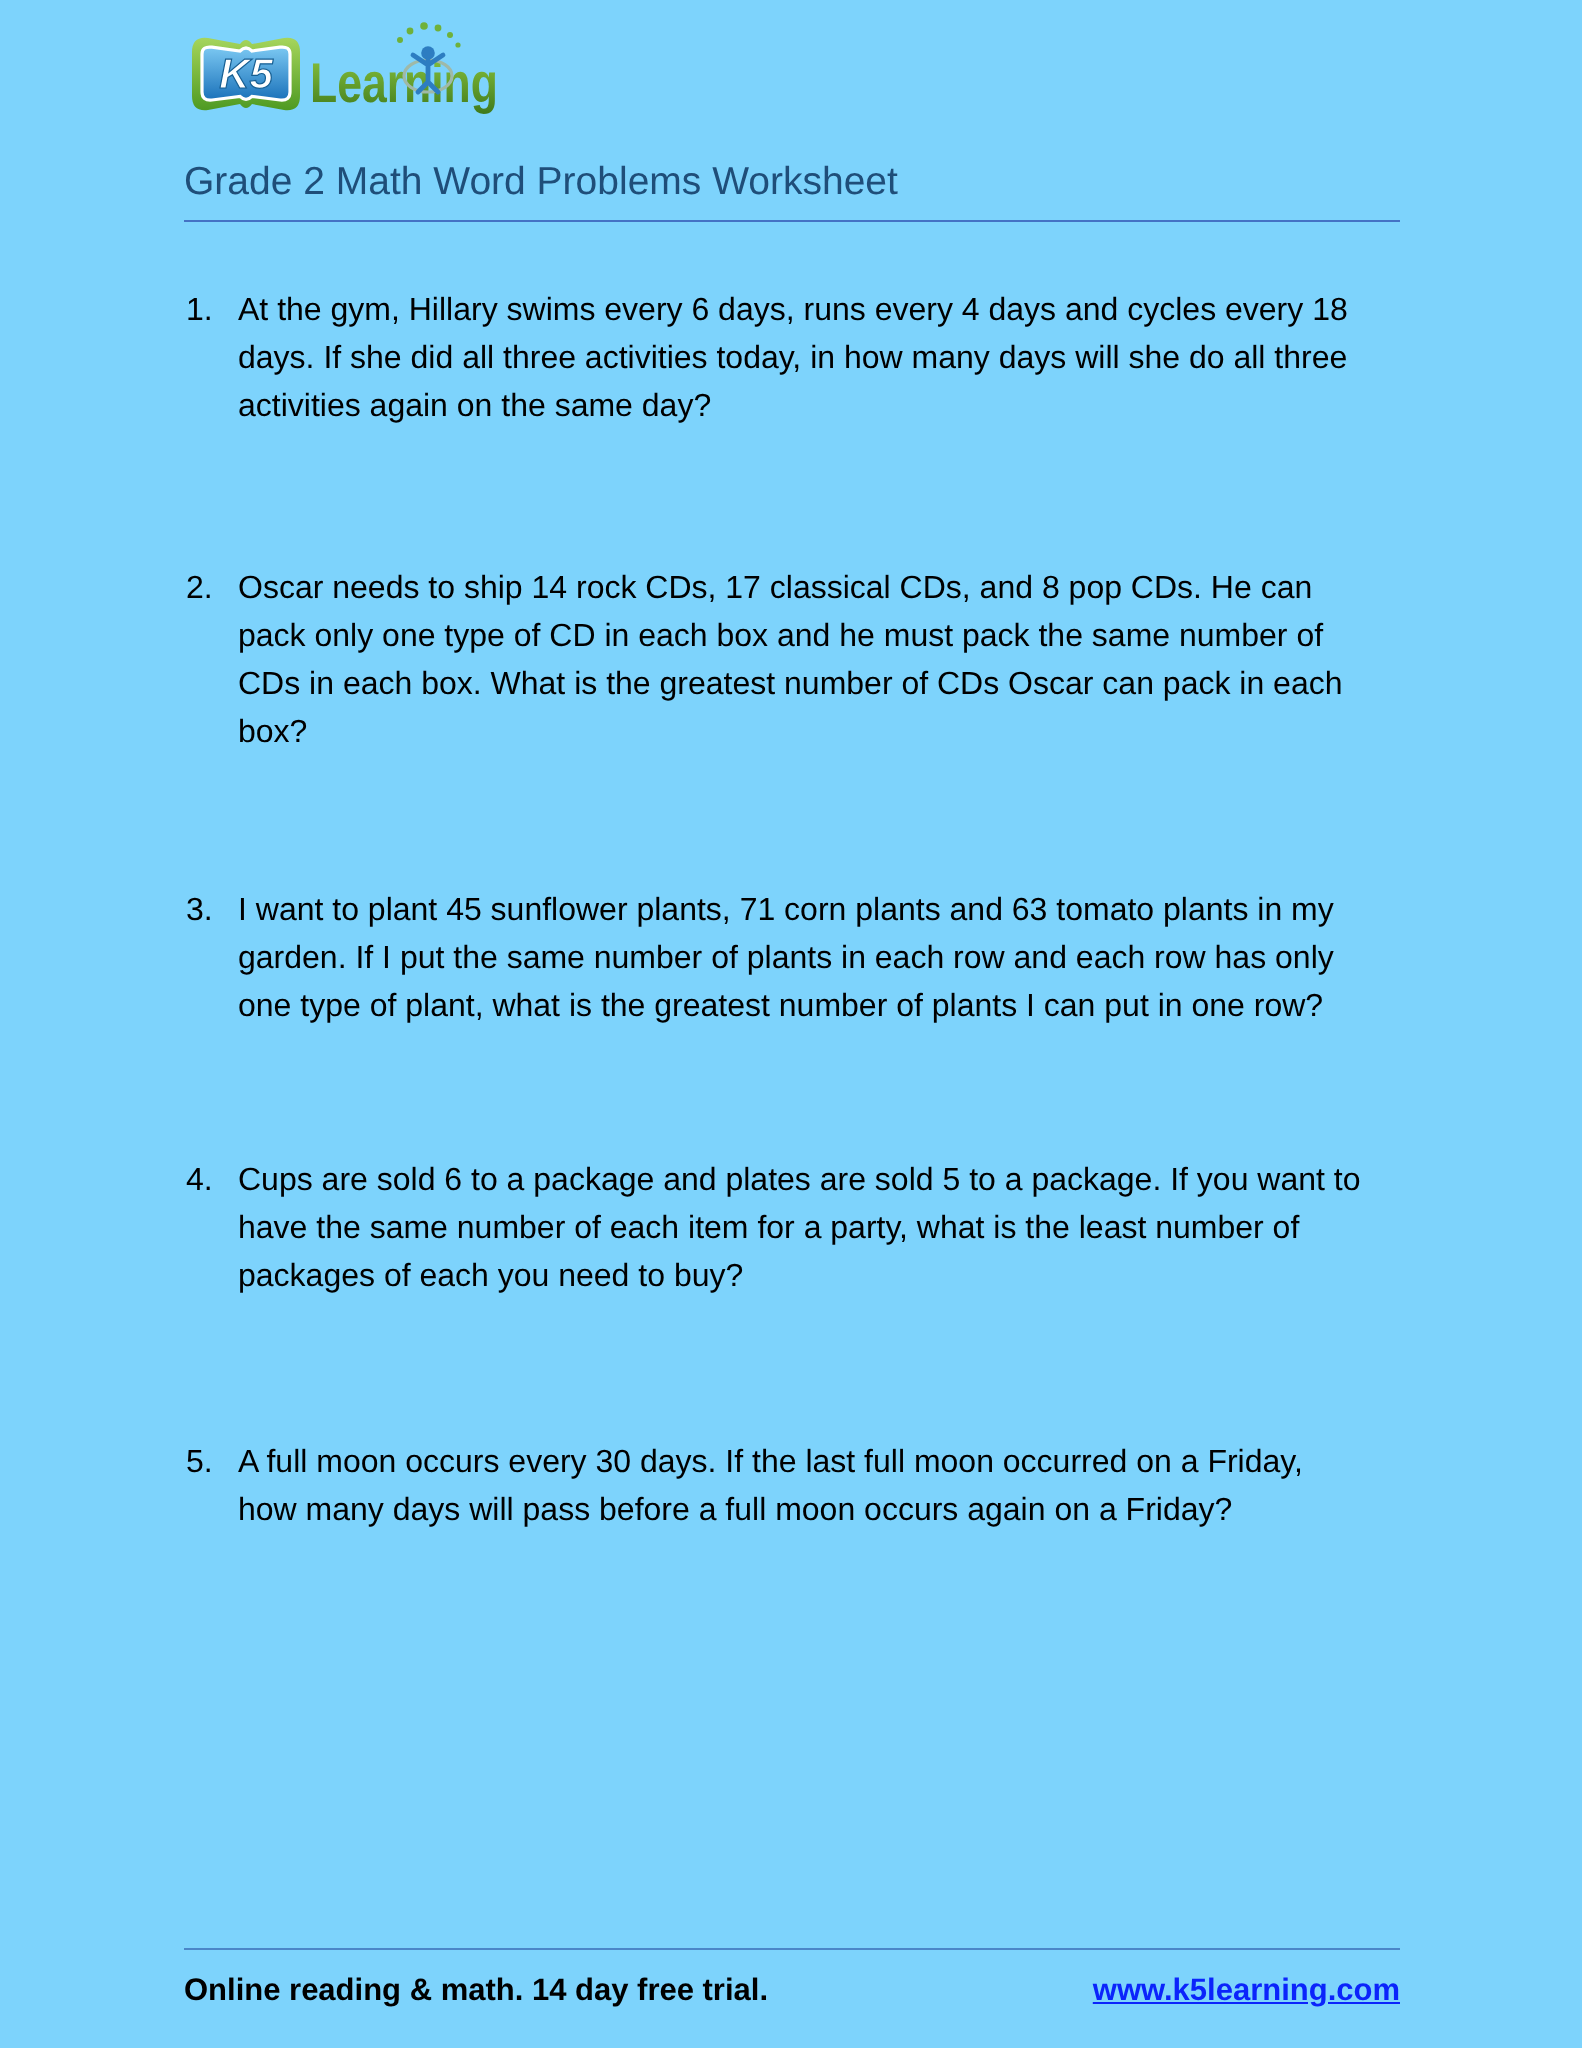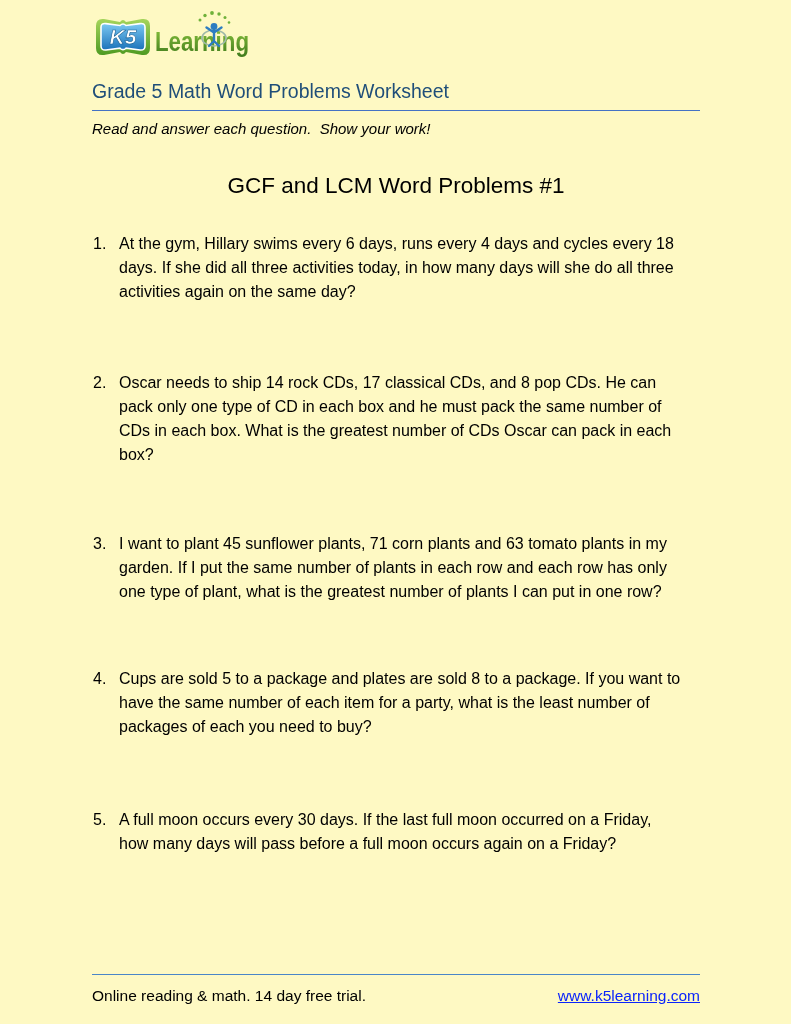--- a/index.html
+++ b/index.html
@@ -3,21 +3,21 @@
 <meta charset="utf-8">
 <style>
   * { margin: 0; padding: 0; box-sizing: border-box; }
   html, body { background: #ffffff; }
   body { font-family: "Liberation Sans", sans-serif; color: #000000; }
 
   .page {
     position: relative;
     width: 791px;
     height: 1024px;
-    background: #fef9c3;
+    background: #7dd3fc;
     overflow: hidden;
     padding: 10px 91px 0 92px;
   }
 
   
   .logo { width: 165px; height: 52px; }
 
   
   .doc-header-title {
     margin-top: 18px;
@@ -65,20 +65,21 @@
     right: 91px;
     top: 974px;
     border-top: 1px solid #4A86C8;
   }
   .footer-row {
     margin-top: 12px;
     display: flex;
     justify-content: space-between;
     align-items: flex-start;
     font-size: 15.5px;
+    font-weight: bold;
   }
   .footer-link {
     color: #0B24FB;
     text-decoration: underline;
     cursor: pointer;
   }
 </style>
 </head>
 <body>
 
@@ -118,41 +119,39 @@
           <circle cx="113" cy="5.5" r="1.7"></circle>
           <circle cx="120" cy="3" r="1.9"></circle>
           <circle cx="127" cy="4" r="1.7"></circle>
           <circle cx="133" cy="7.5" r="1.5"></circle>
           <circle cx="137" cy="12.5" r="1.3"></circle>
         </g>
       </g>
     </svg>
   </div>
 
-  <div class="doc-header-title">Grade 5 Math Word Problems Worksheet</div>
-  <div class="instructions">Read and answer each question.  Show your work!</div>
+  <div class="doc-header-title">Grade 2 Math Word Problems Worksheet</div>
 
-  <div class="worksheet-title">GCF and LCM Word Problems #1</div>
 
   <div class="question-list">
     <div class="question">
       <span class="qnum">1.</span>
       <span class="qtext">At the gym, Hillary swims every 6 days, runs every 4 days and cycles every 18 days. If she did all three activities today, in how many days will she do all three activities again on the same day?</span>
     </div>
     <div class="question">
       <span class="qnum">2.</span>
       <span class="qtext">Oscar needs to ship 14 rock CDs, 17 classical CDs, and 8 pop CDs. He can pack only one type of CD in each box and he must pack the same number of CDs in each box. What is the greatest number of CDs Oscar can pack in each box?</span>
     </div>
     <div class="question">
       <span class="qnum">3.</span>
       <span class="qtext">I want to plant 45 sunflower plants, 71 corn plants and 63 tomato plants in my garden. If I put the same number of plants in each row and each row has only one type of plant, what is the greatest number of plants I can put in one row?</span>
     </div>
     <div class="question">
       <span class="qnum">4.</span>
-      <span class="qtext">Cups are sold 5 to a package and plates are sold 8 to a package. If you want to have the same number of each item for a party, what is the least number of packages of each you need to buy?</span>
+      <span class="qtext">Cups are sold 6 to a package and plates are sold 5 to a package. If you want to have the same number of each item for a party, what is the least number of packages of each you need to buy?</span>
     </div>
     <div class="question">
       <span class="qnum">5.</span>
       <span class="qtext">A full moon occurs every 30 days. If the last full moon occurred on a Friday, how many days will pass before a full moon occurs again on a Friday?</span>
     </div>
   </div>
 
   <div class="doc-footer">
     <div class="footer-row">
       <span>Online reading &amp; math. 14 day free trial.</span>

